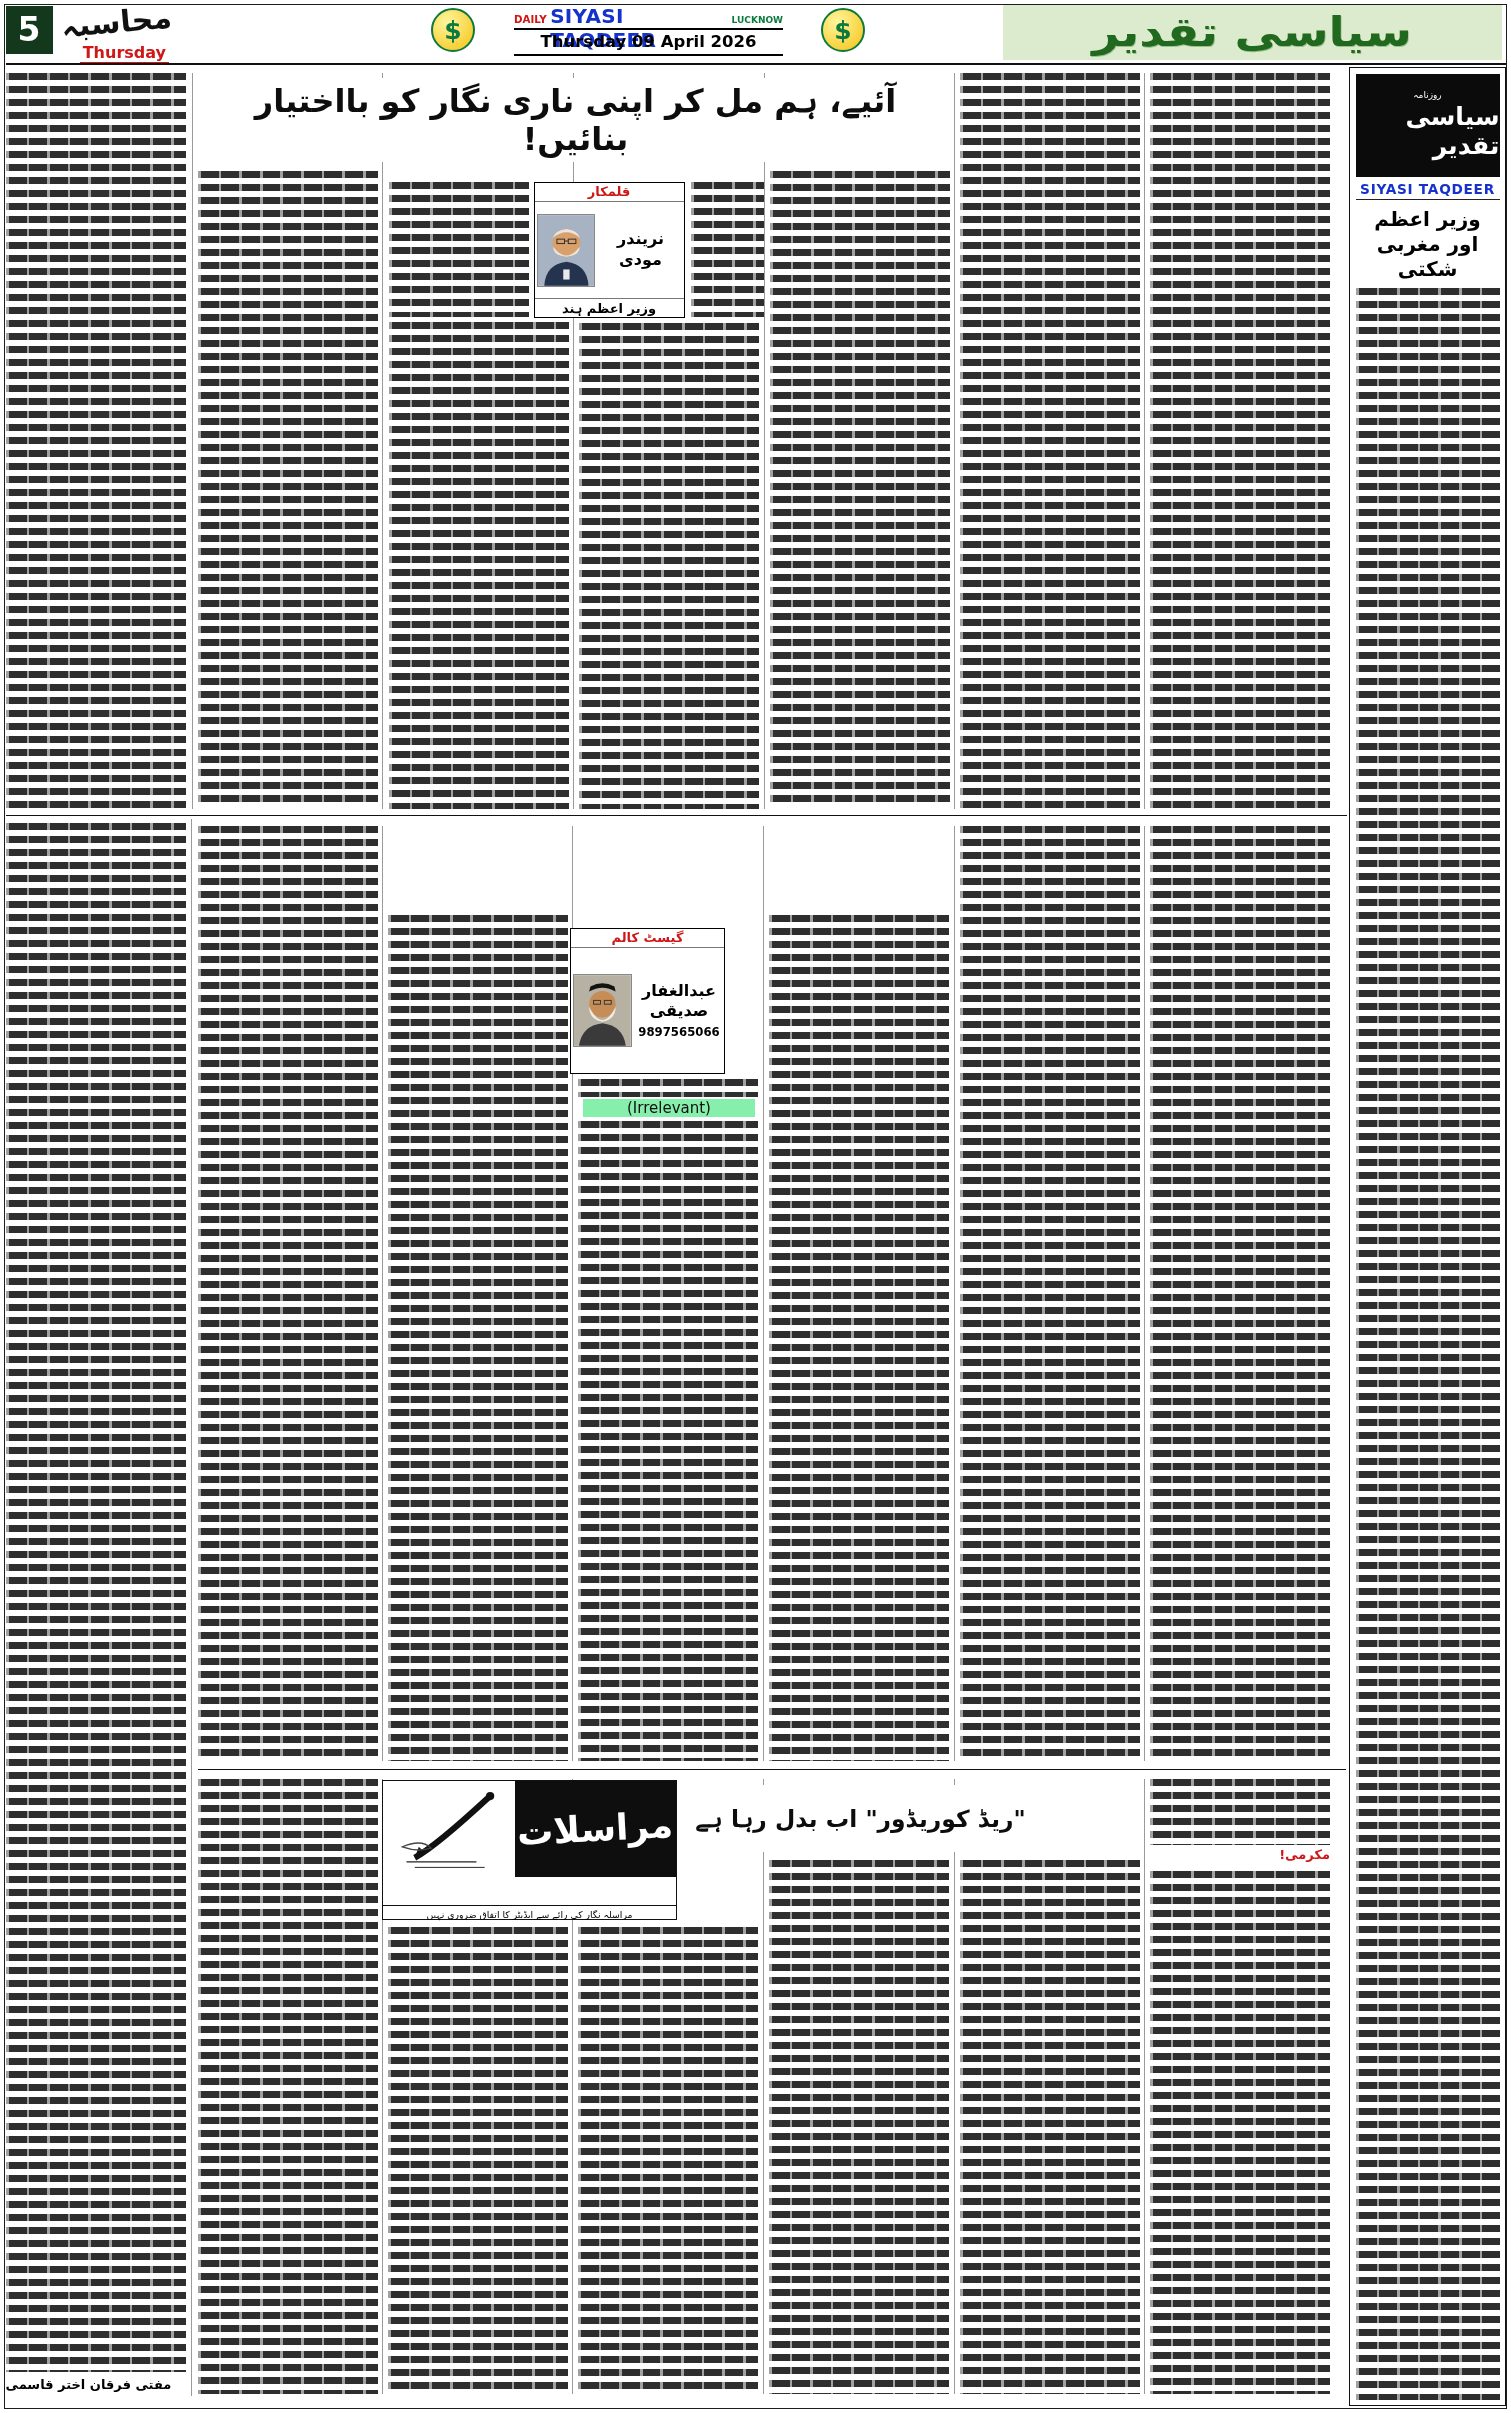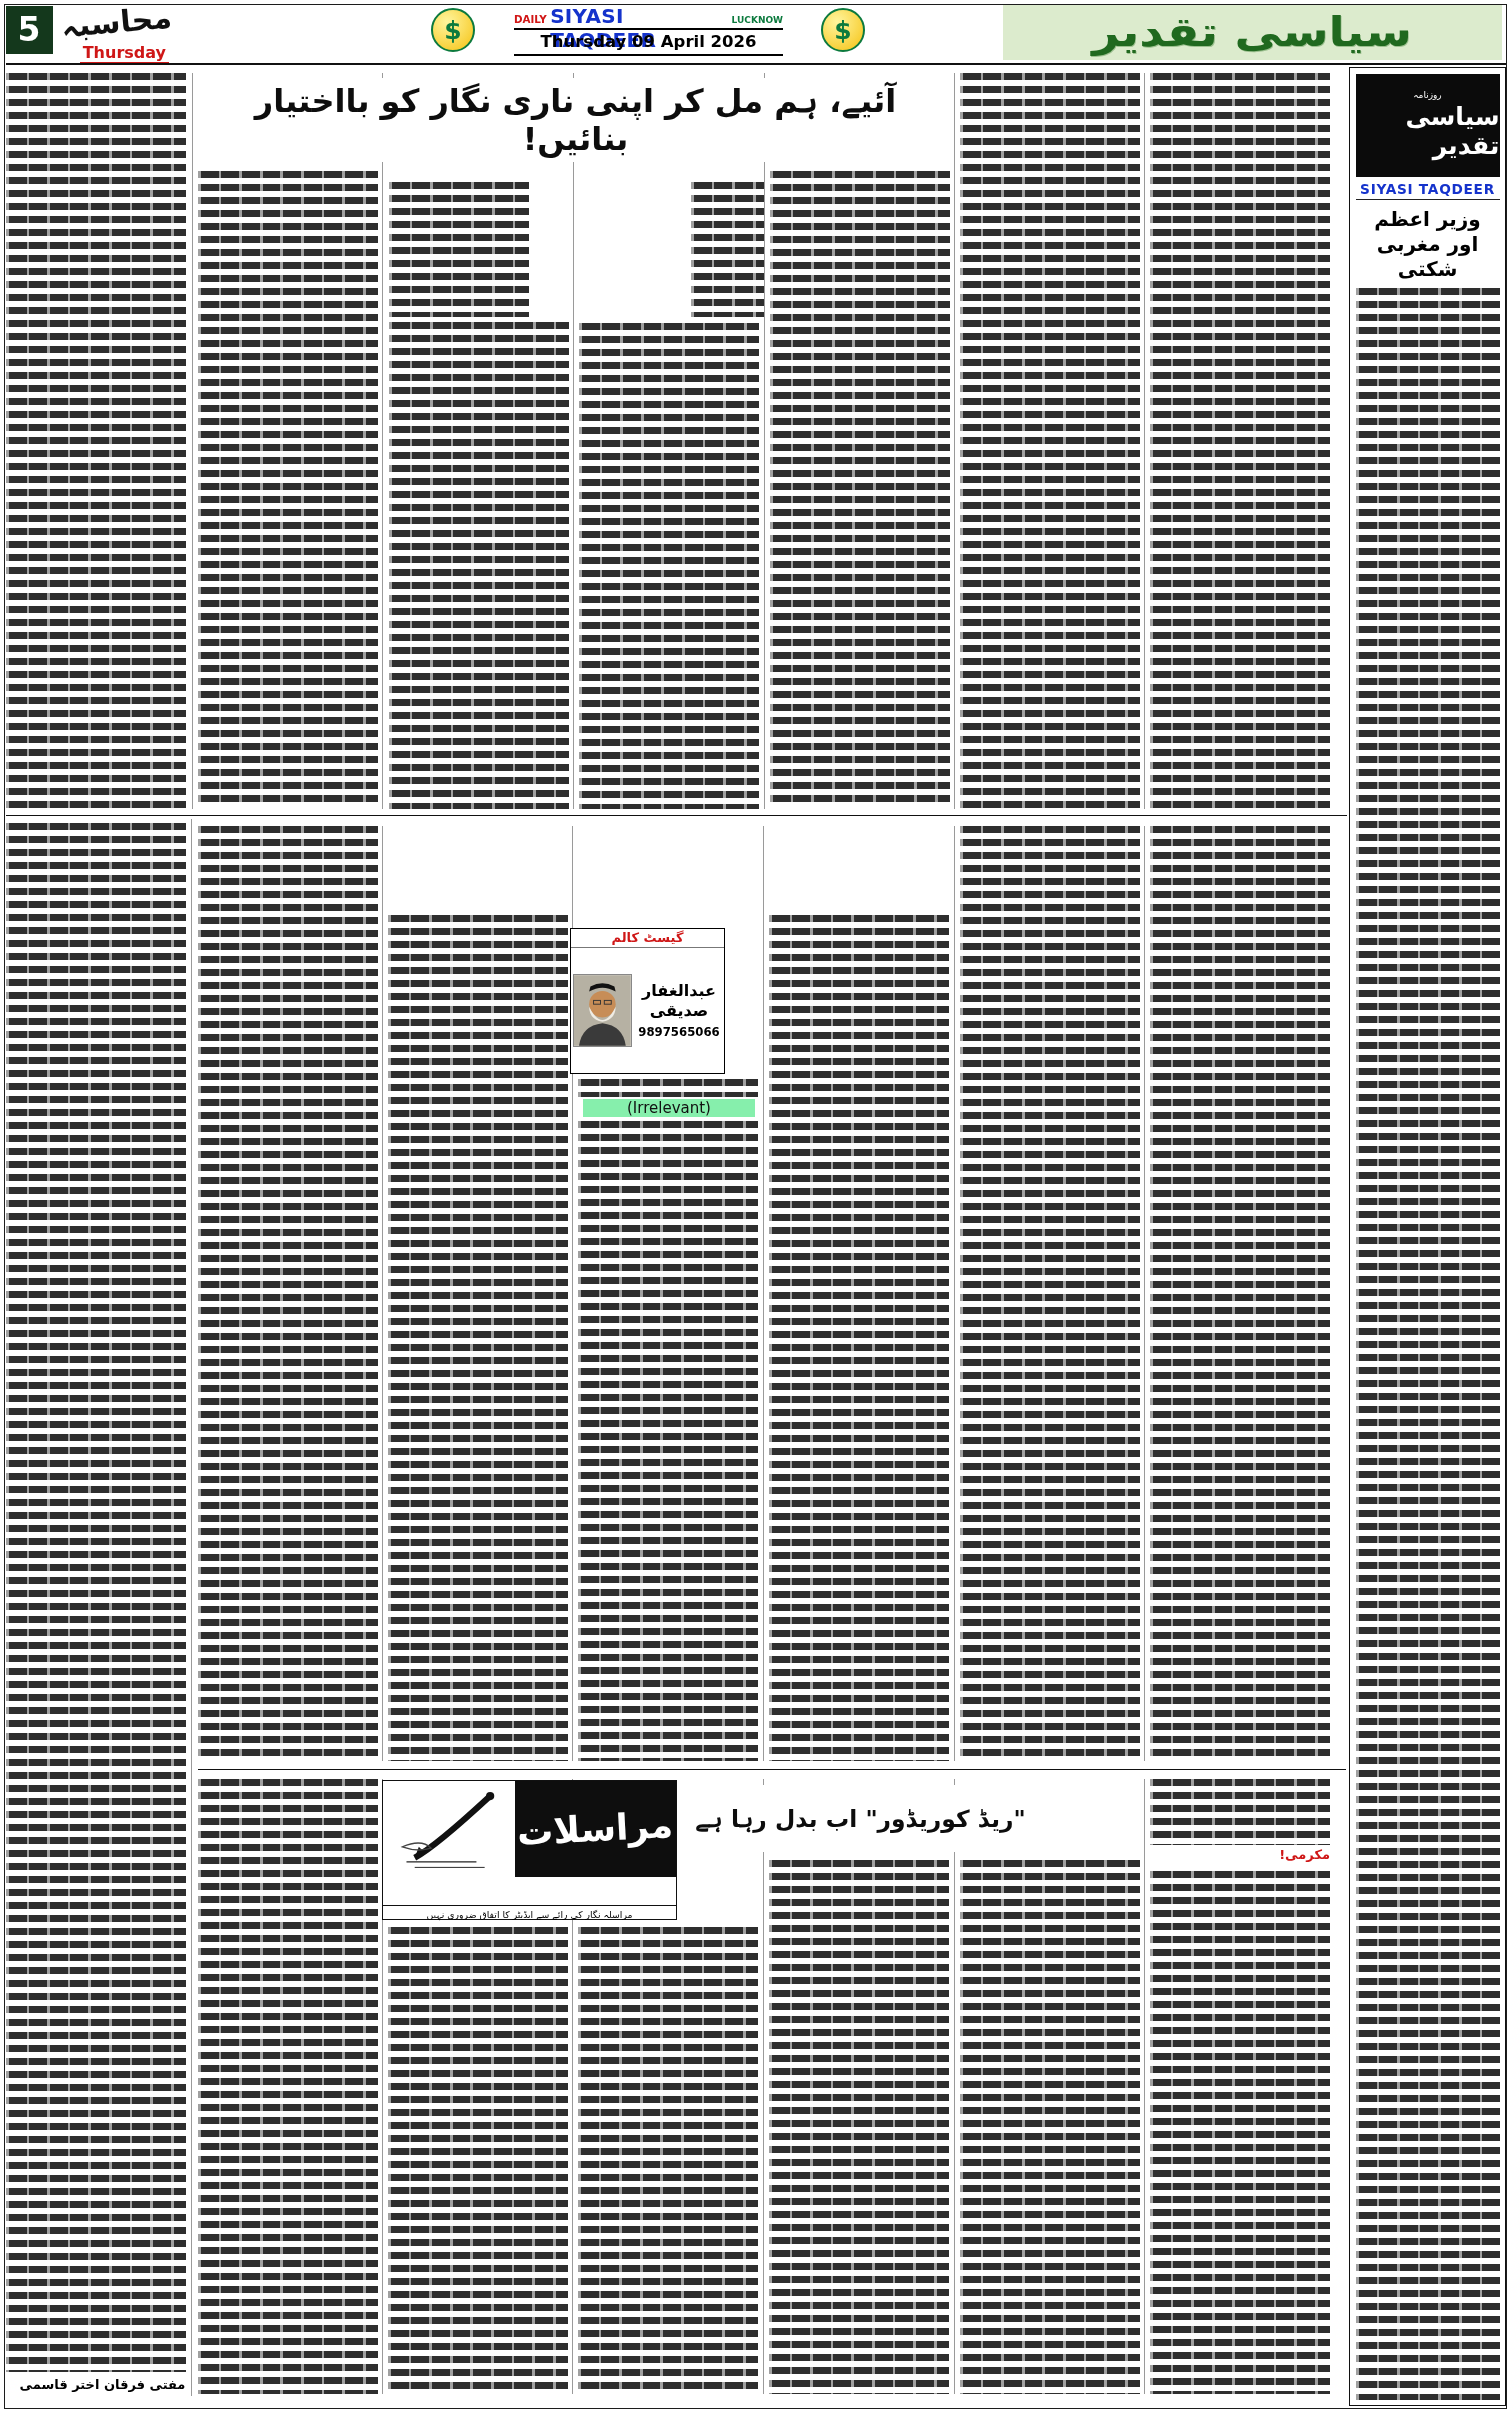--- a/index.html
+++ b/index.html
@@ -74,21 +74,21 @@
   .by-photo { width:63px; display:flex; align-items:center; justify-content:center; padding:2.1px; }
   .by-photo svg { width:59px; height:73px; border:0.7px solid #888; }
   .by-name { flex:1; display:flex; flex-direction:column; align-items:center; justify-content:center;
              font-weight:bold; font-size:16px; direction:rtl; text-align:center; line-height:1.3; padding:1.4px; }
   .by-phone { font-size:11.7px; font-weight:bold; direction:ltr; margin-top:2.7px; }
   .by-foot { border-top:0.7px solid #777; text-align:center; font-weight:bold; font-size:13px; direction:rtl; padding:1.4px 0; }
 
   .latin-note { position:absolute; font-size:15px; color:#111; background:#86efac; text-align:center; z-index:3; }
   .red-label { position:absolute; color:#cf1717; font-weight:bold; font-size:13px; direction:rtl;
                text-align:right; background:#fff; z-index:3; }
-  .signature { position:absolute; font-weight:bold; font-size:13px; direction:rtl; text-align:center; z-index:3;margin-left:7px; }
+  .signature { position:absolute; font-weight:bold; font-size:13px; direction:rtl; text-align:left; z-index:3; }
 
   
   .letters-box { position:absolute; border:1.4px solid #111; background:#fff; display:flex; flex-direction:column; z-index:4; }
   .lb-main { flex:1; display:flex; }
   .lb-art { width:45%; position:relative; background:#fff; display:flex; align-items:center; justify-content:center; }
   .lb-title { width:55%; background:#0e0e0e; color:#fff; display:flex; align-items:center; justify-content:center; }
   .lb-title span { font-size:36px; font-weight:bold; direction:rtl; transform:rotate(-3deg); }
   .lb-foot { border-top:1.4px solid #111; font-size:9.3px; direction:rtl; text-align:center; padding:2.7px 1.4px;margin-top:28px; }
 </style>
 </head>
@@ -151,20 +151,40 @@
     <div class="ts" style="left:0; top:5.5px; width:180px; height:736px;"></div>
     <div class="ts" style="left:192px; top:104px; width:180px; height:637px;"></div>
     <div class="ts" style="left:383px; top:115px; width:140px; height:135px;"></div>
     <div class="ts" style="left:383px; top:255px; width:180px; height:487px;"></div>
     <div class="ts" style="left:685px; top:115px; width:73px; height:135px;"></div>
     <div class="ts" style="left:573px; top:256px; width:180px; height:486px;"></div>
     <div class="ts" style="left:764px; top:104px; width:180px; height:637px;"></div>
     <div class="ts" style="left:954px; top:5.5px; width:180px; height:736px;"></div>
     <div class="ts" style="left:1144px; top:5.5px; width:180px; height:736px;"></div>
 
+    <div class="bybox" style="left:528px; top:115px; width:151px; height:136px;">
+      <div class="by-label">قلمکار</div>
+      <div class="by-row">
+        <div class="by-photo">
+          <svg viewBox="0 0 90 112">
+            <rect x="0" y="0" width="90" height="112" fill="#a7b2c2"></rect>
+            <path d="M10 112 Q12 78 45 74 Q78 78 80 112 Z" fill="#24334e"></path>
+            <rect x="40" y="86" width="10" height="16" fill="#e8e8ee"></rect>
+            <circle cx="45" cy="44" r="22" fill="#d9a06b"></circle>
+            <path d="M24 50 Q45 78 66 50 Q66 64 45 66 Q24 64 24 50 Z" fill="#e9e6df"></path>
+            <path d="M23 36 Q45 18 67 36 Q62 24 45 22 Q28 24 23 36 Z" fill="#e9e6df"></path>
+            <rect x="30" y="38" width="12" height="7" fill="none" stroke="#333" stroke-width="1.6"></rect>
+            <rect x="48" y="38" width="12" height="7" fill="none" stroke="#333" stroke-width="1.6"></rect>
+            <line x1="42" y1="41" x2="48" y2="41" stroke="#333" stroke-width="1.6"></line>
+          </svg>
+        </div>
+        <div class="by-name">نریندر مودی</div>
+      </div>
+      <div class="by-foot">وزیر اعظم ہند</div>
+    </div>
   </section>
 
   <div class="hr" style="left:5.5px; top:815px; width:1341px;"></div>
 
   <section class="abs" style="left:5.5px; top:819px; width:187px; height:1580px;">
     <div class="ts" style="left:0; top:4.1px; width:180px; height:1549px;"></div>
     <div class="signature" style="left:0; top:1558px; width:180px;">مفتی فرقان اختر قاسمی</div>
     <div class="vr" style="left:185px; top:0; height:1577px;"></div>
   </section>
 

